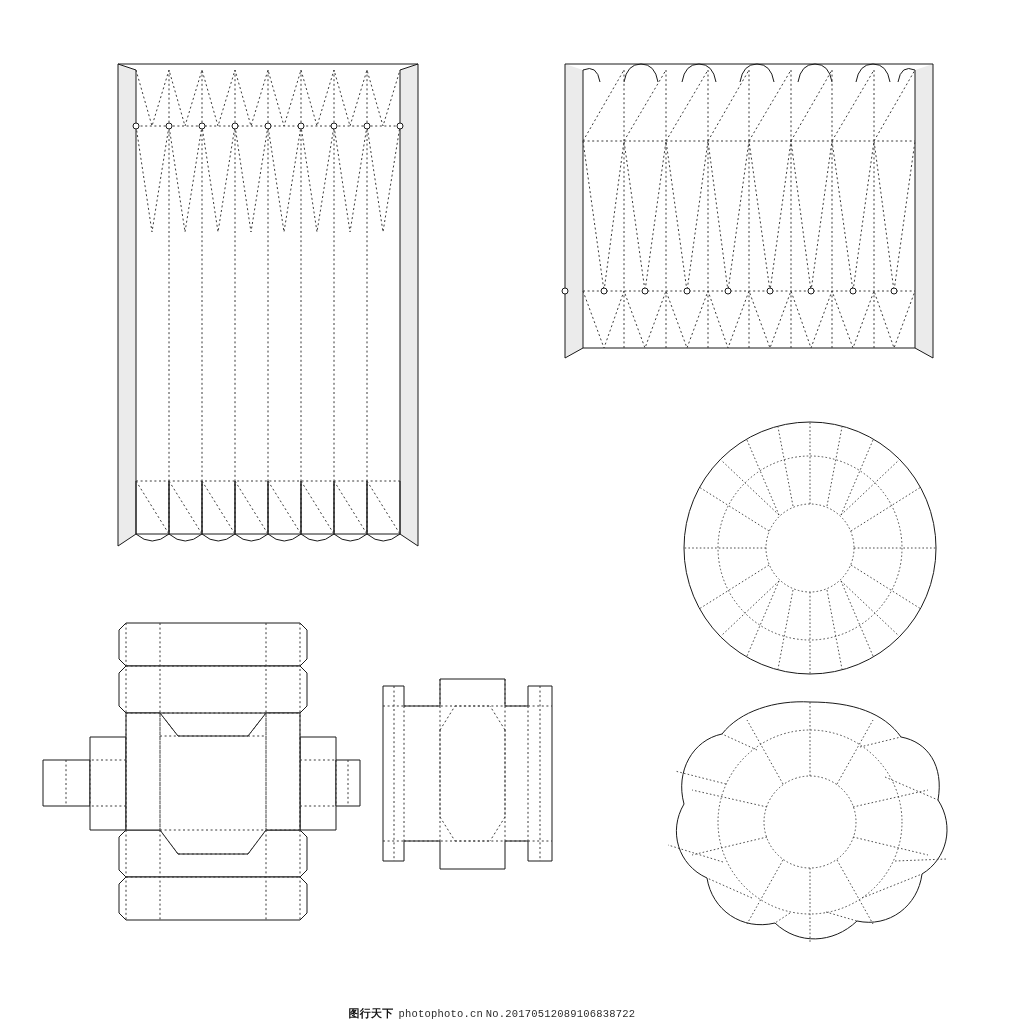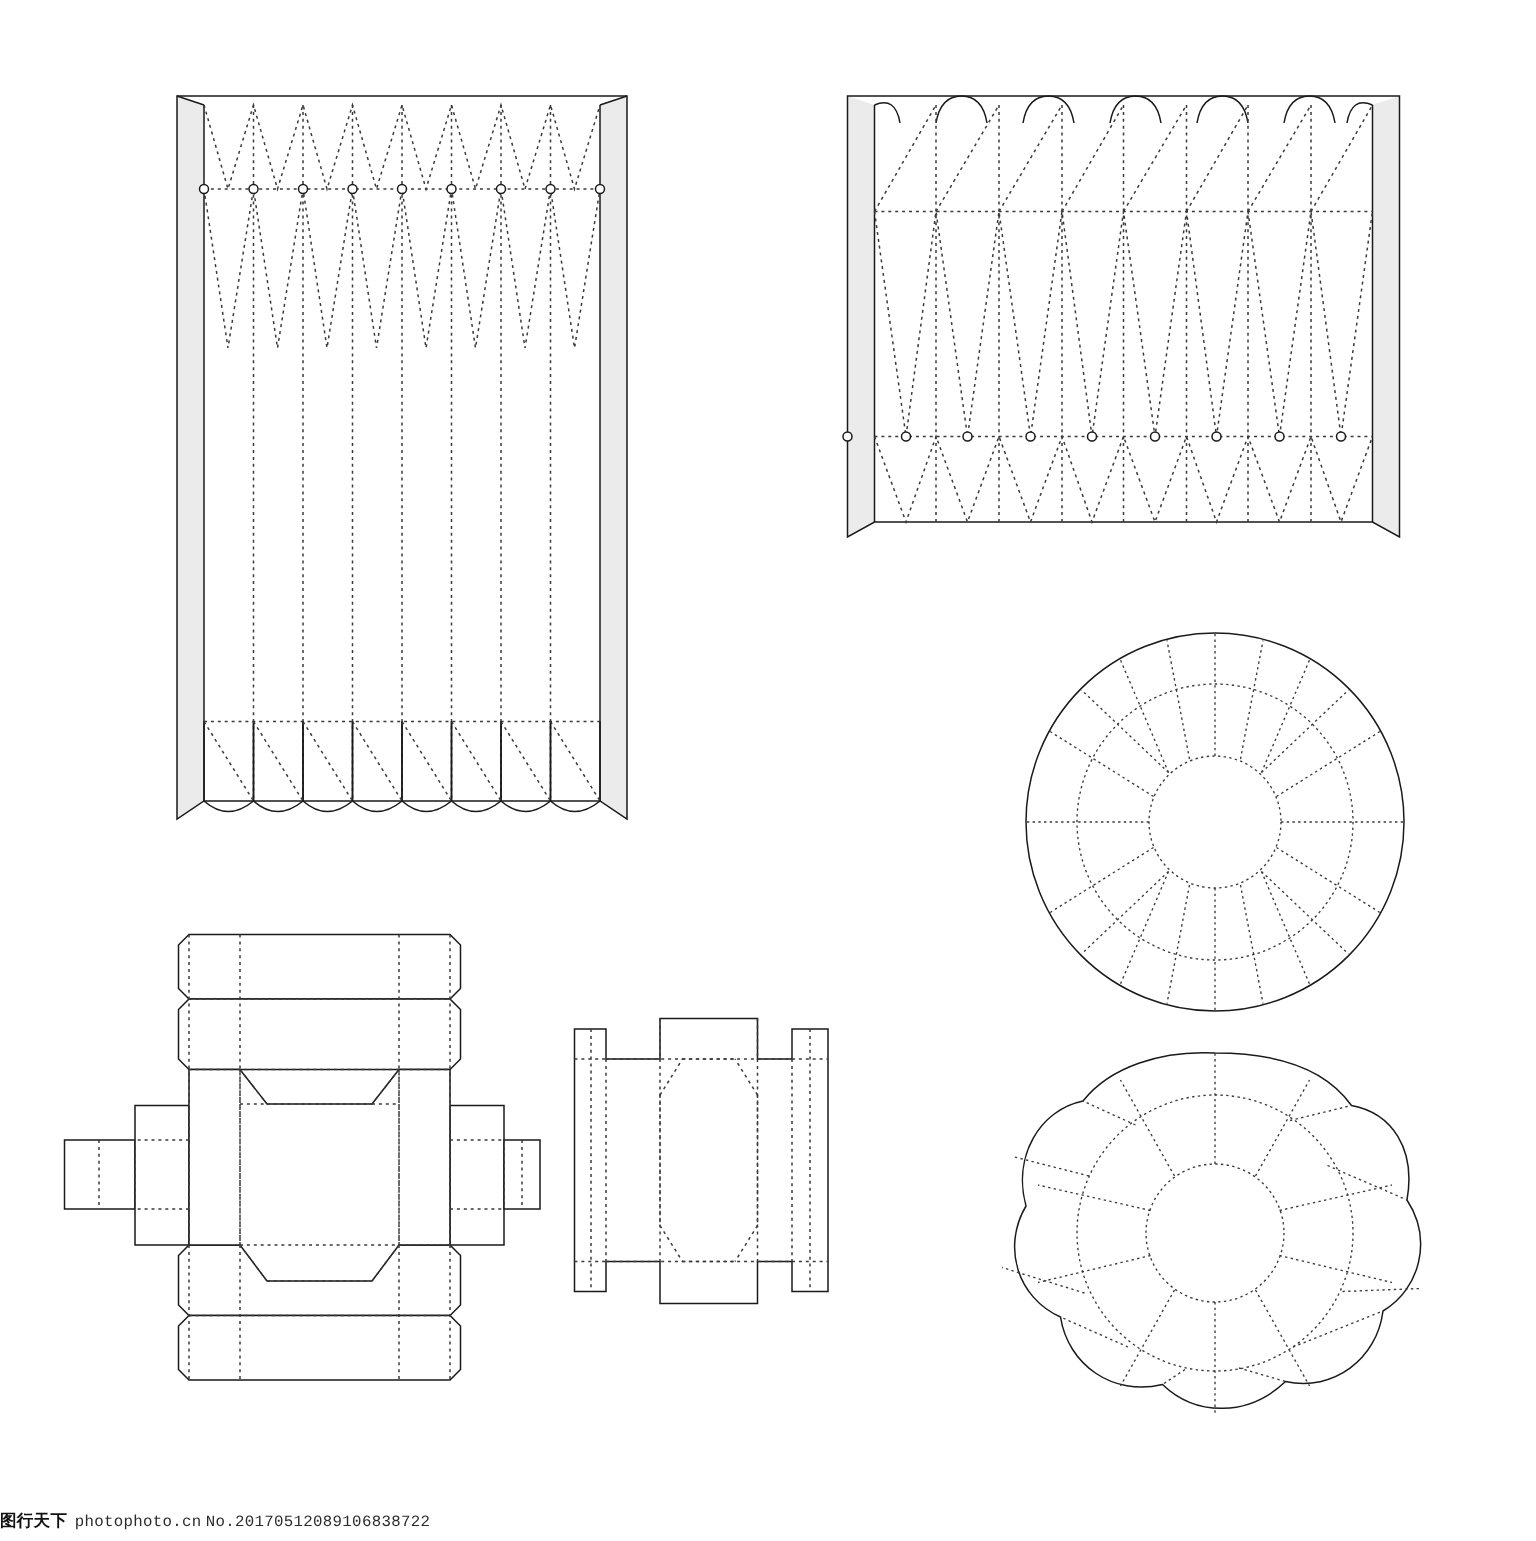--- a/index.html
+++ b/index.html
@@ -19,21 +19,21 @@
     left: 0;
     top: 0;
     width: 1024px;
     height: 1027px;
   }
   .footer {
     position: absolute;
     left: 0;
     bottom: 6px;
     width: 984px;
-    text-align: left;
+    text-align: center;
     font-family: "Liberation Serif", serif;
     font-size: 11px;
     color: #2b2b2b;
     letter-spacing: 0.2px;
     white-space: nowrap;
   }
   .footer .mark {
     font-family: "Liberation Sans", sans-serif;
     font-weight: bold;
     color: #111;

